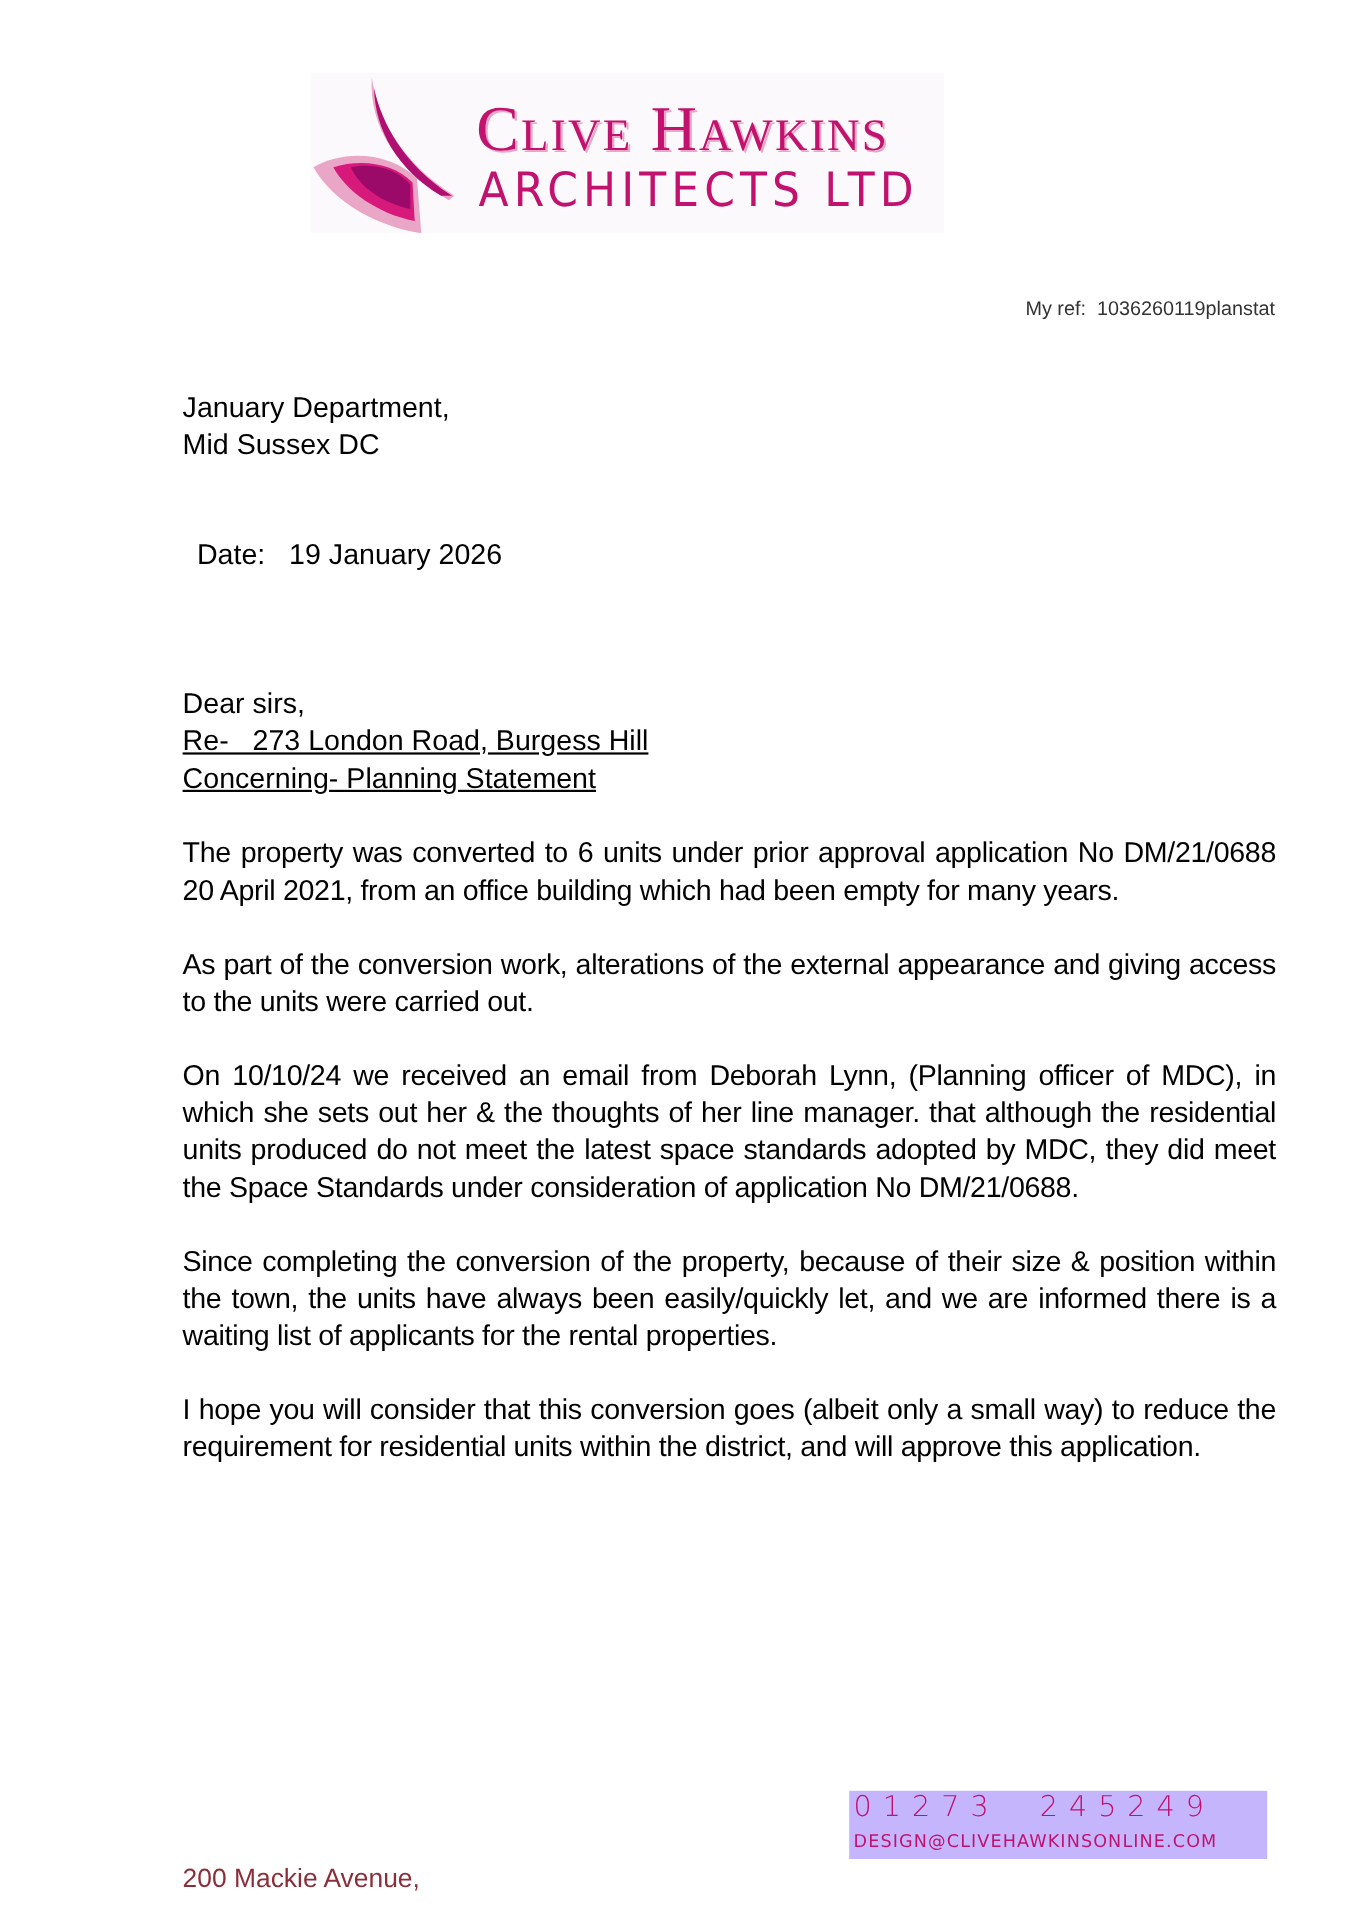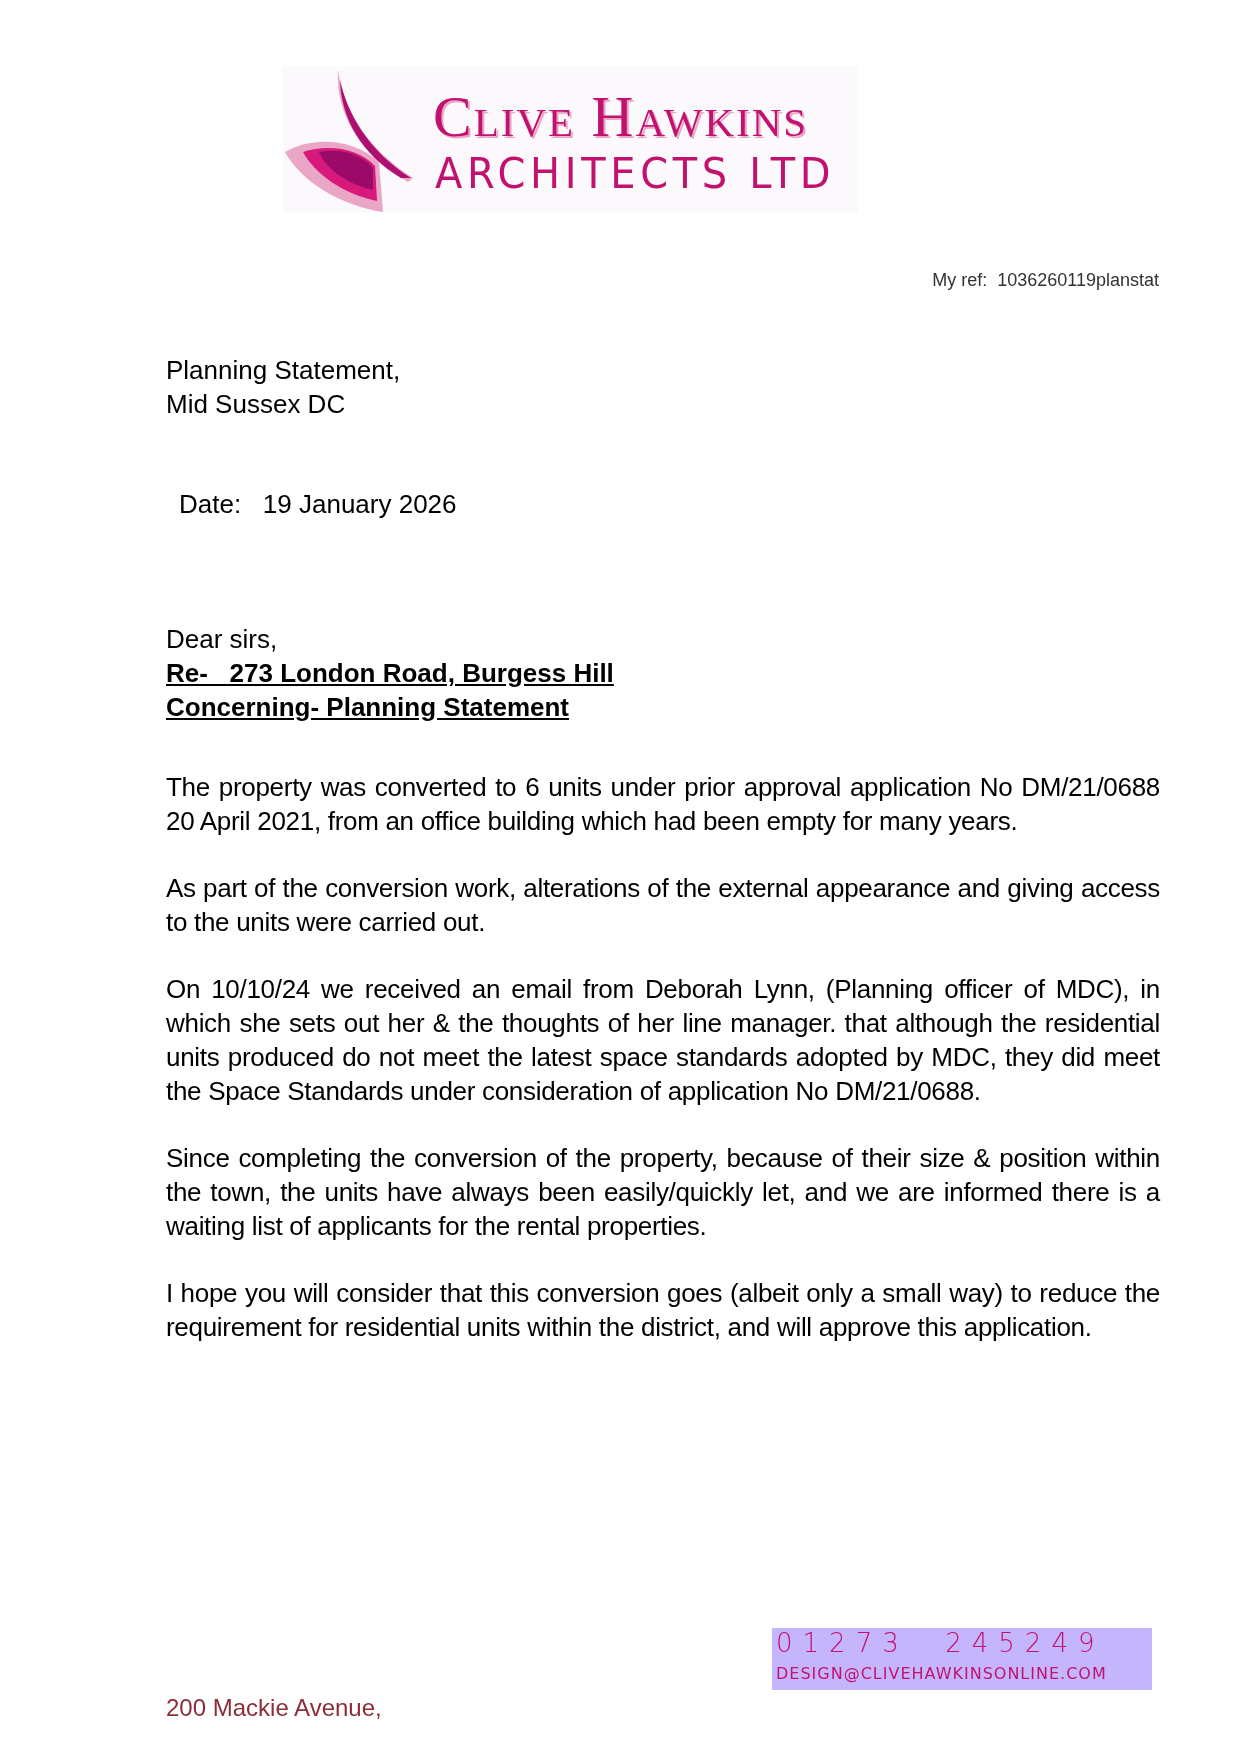--- a/index.html
+++ b/index.html
@@ -16,24 +16,24 @@
   .logo .name2 { position: absolute; left: 152px; top: 84px; font-size: 43px; line-height: 46px;
                  color: #c2126f; letter-spacing: 5px; white-space: nowrap;
                  font-family: "DejaVu Sans", sans-serif; font-weight: normal; transform: scaleX(0.93); transform-origin: left; }
 
   .ref { position: absolute; right: 82px; top: 270px; font-size: 18px; color: #333; white-space: pre; }
 
   .text { position: absolute; left: 166px; width: 994px; font-size: 26px; line-height: 34px; }
   .addressee { top: 353px; }
   .date { top: 487px; white-space: pre; margin-left: 13px; }
   .salutation { top: 622px; }
-  .subject { font-weight: bold; text-decoration: underline; white-space: pre; display: block; }
+  .subject { font-weight: normal; text-decoration: underline; white-space: pre; display: block; }
 
   .body-paras { position: absolute; left: 166px; top: 758px; width: 994px; }
-  .body-paras p { margin: 12px 0 33px 0; font-size: 26px; line-height: 34px; text-align: justify;
+  .body-paras p { margin: 0 0 33px 0; font-size: 26px; line-height: 34px; text-align: justify;
                   font-family: "Liberation Sans Narrow", "Liberation Sans", sans-serif;
                   letter-spacing: -0.3px; }
 
   .footer-address { position: absolute; left: 166px; top: 1633px; font-size: 24px; line-height: 30px;
                     color: #8b2e3a; white-space: pre; }
   .footer-contact { position: absolute; left: 772px; top: 1628px; width: 380px; height: 62px;
                     background: #c4b5fd; }
   .phone { position: absolute; left: 4px; top: 0px; font-size: 26px; color: #c2126f; letter-spacing: 10px;
            white-space: pre; font-family: "DejaVu Sans", sans-serif; font-weight: 200; }
   .email { position: absolute; left: 4px; top: 36px; font-size: 16px; color: #c2126f; letter-spacing: 1px;
@@ -50,21 +50,21 @@
     <path d="M57 14 C64 46 84 84 128 112 L118 112 C78 88 58 52 57 14 Z" fill="#b00f72"></path>
     <path d="M36 86 C58 82 78 88 90 102 L90 124 C64 118 44 104 36 86 Z" fill="#9b0a68"></path>
   </svg>
   <div class="name1">Clive Hawkins</div>
   <div class="name2">ARCHITECTS LTD</div>
 </div>
 
 <div class="ref">My ref:  1036260119planstat</div>
 
 <div class="text addressee">
-  <div>Planning Statement,</div>
+  <div>January Department,</div>
   <div>Mid Sussex DC</div>
 </div>
 
 <div class="text date">Date:   19 January 2026</div>
 
 <div class="text salutation">
   <div>Dear sirs,</div>
   <span class="subject">Re-   273 London Road, Burgess Hill</span>
   <span class="subject">Concerning- Planning Statement</span>
 </div>

